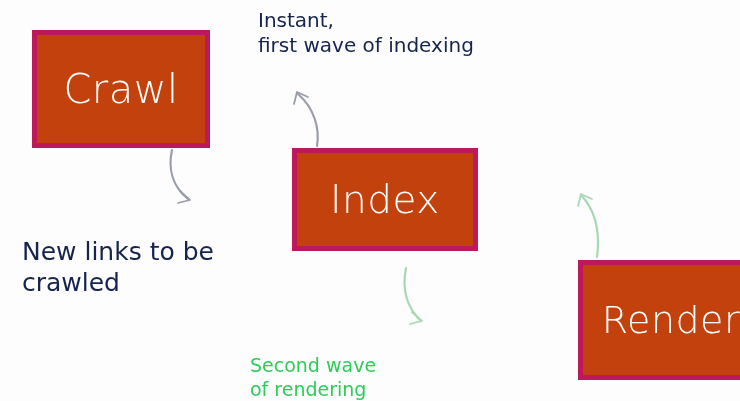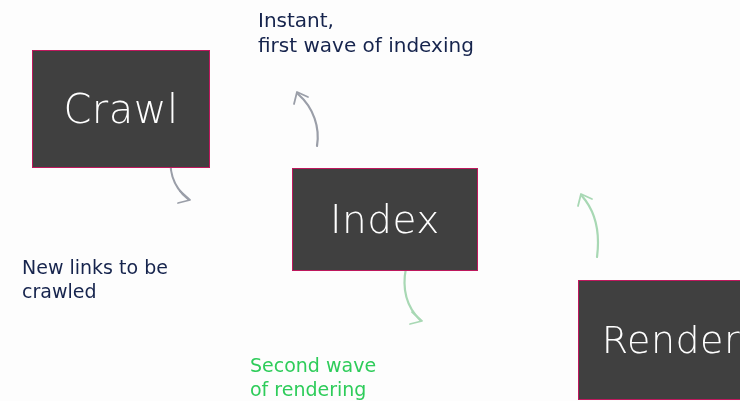--- a/index.html
+++ b/index.html
@@ -12,27 +12,26 @@
   }
   #canvas {
     position: relative;
     width: 740px;
     height: 401px;
     background: #fdfdfd;
     overflow: hidden;
   }
   .stage-box {
     position: absolute;
-    background: #404040;
-    border: 1px solid #be185d;
+    background: #c2410c;
+    border: 5px solid #be185d;
     display: flex;
     align-items: center;
     justify-content: center;
     box-sizing: border-box;
-    margin-top: 20px;
   }
   .stage-label {
     color: #ffffff;
     font-family: "DejaVu Sans", sans-serif;
     font-weight: 300;
     letter-spacing: 0.5px;
     line-height: 1;
   }
   #box-crawl  { left: 32px;  top: 30px;  width: 178px; height: 118px; }
   #box-index  { left: 292px; top: 148px; width: 186px; height: 103px; }
@@ -50,22 +49,22 @@
     white-space: pre-line;
   }
   .caption.navy  { color: #16244d; }
   .caption.green { color: #2ecc5a; }
 
   #caption-instant {
     left: 258px; top: 8px; width: 290px;
     font-size: 20px;
   }
   #caption-newlinks {
-    left: 22px; top: 256px; width: 240px;
-    font-size: 19px;
+    left: 22px; top: 236px; width: 240px;
+    font-size: 25px;
   }
   #caption-resources {
     left: 528px; top: 112px; width: 208px;
     font-size: 18px;
   }
   #caption-secondwave {
     left: 250px; top: 334px; width: 230px;
     font-size: 19px;
     margin-top: 20px;
   }

